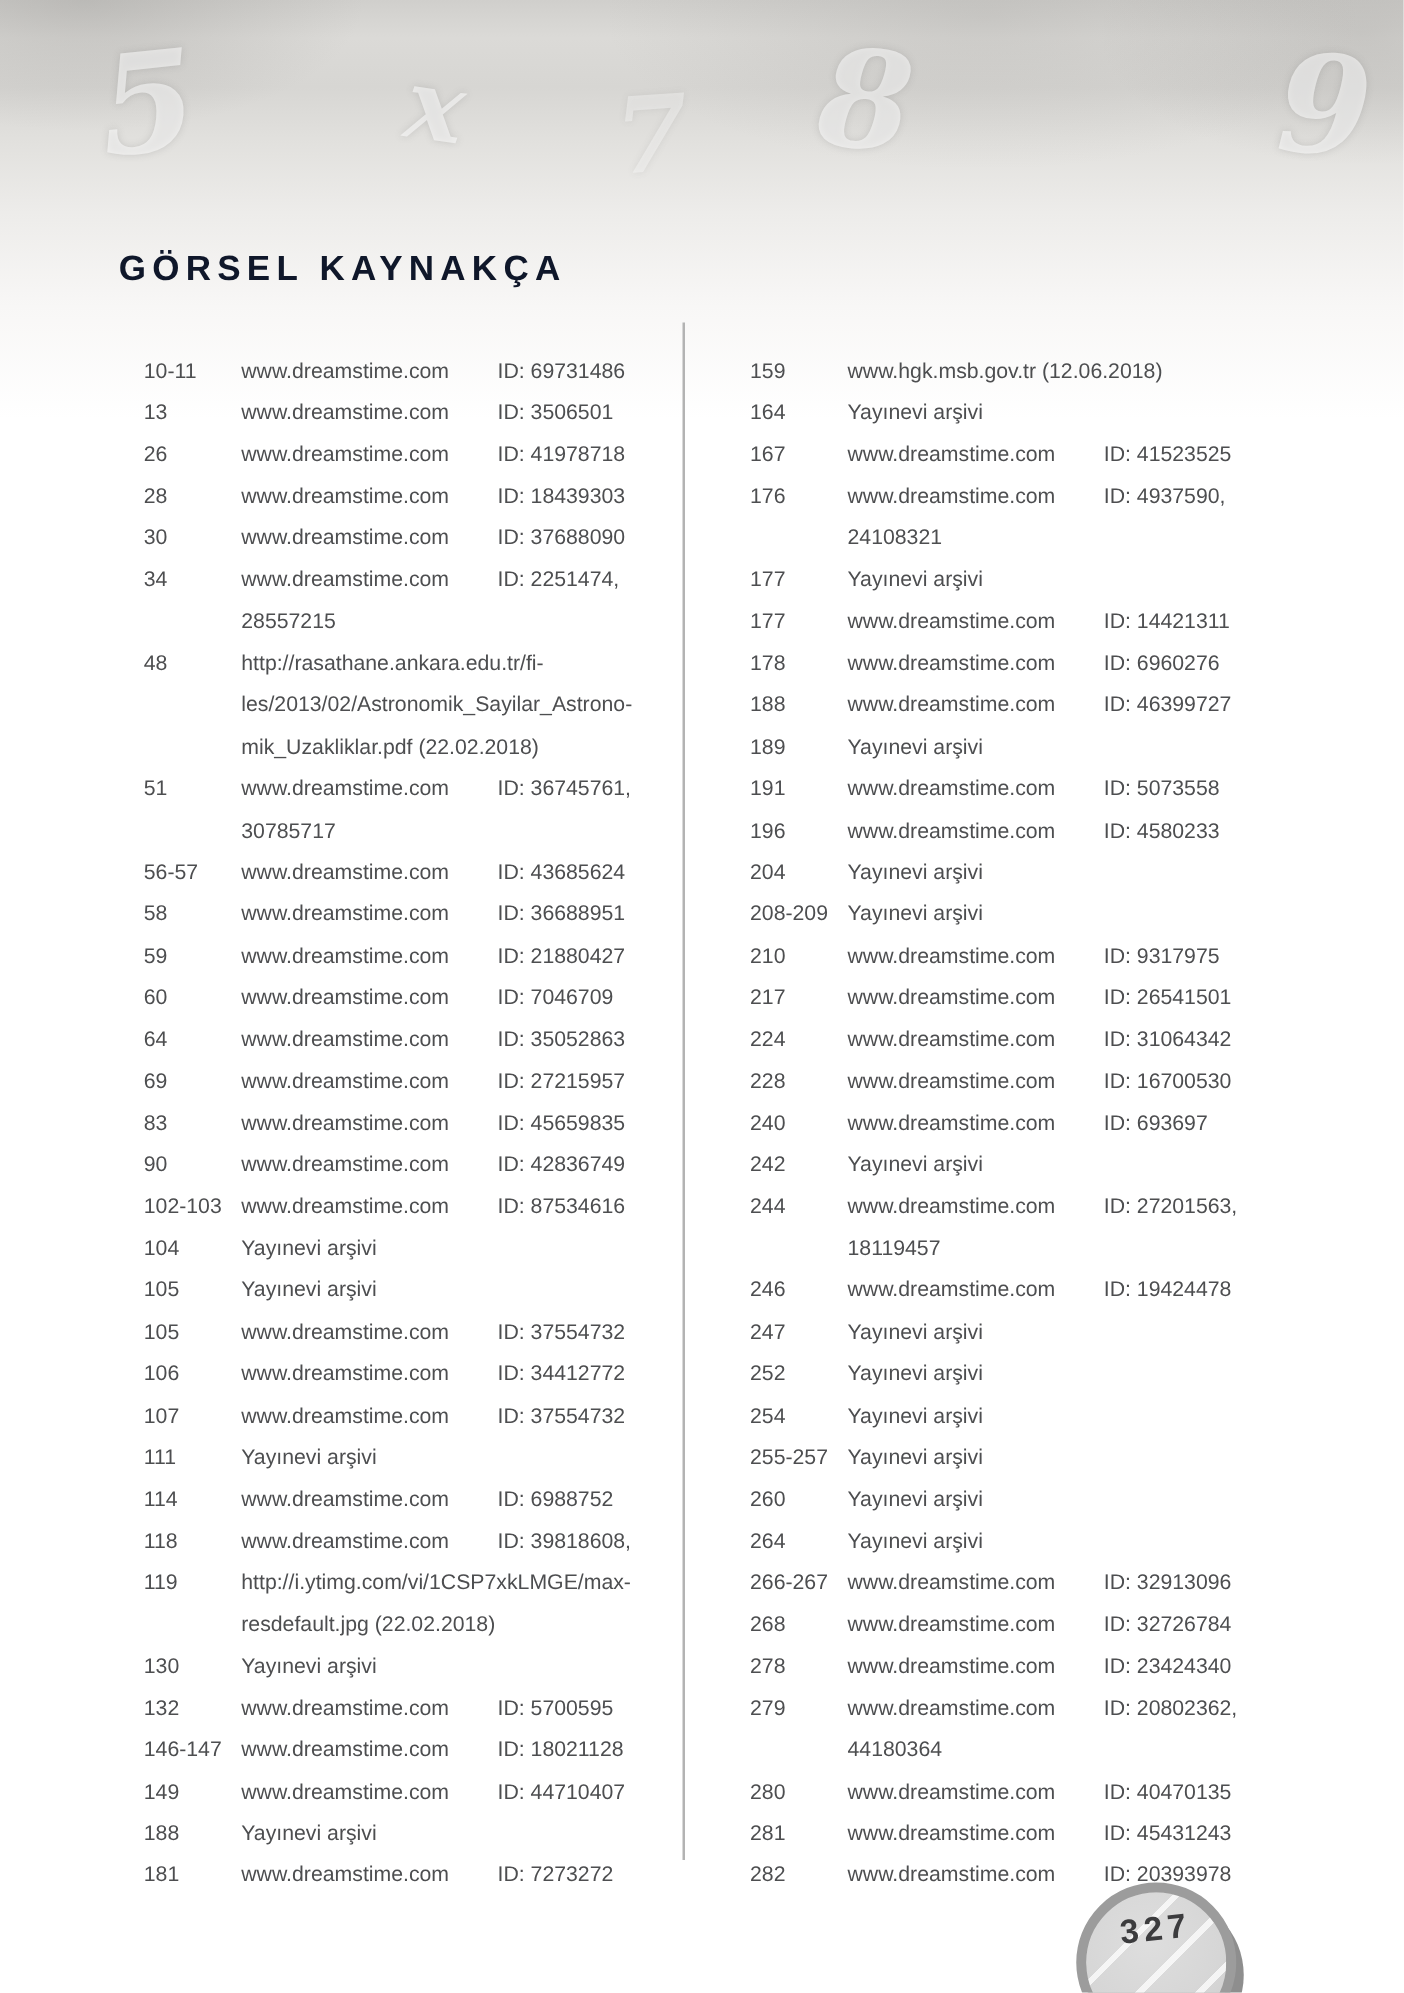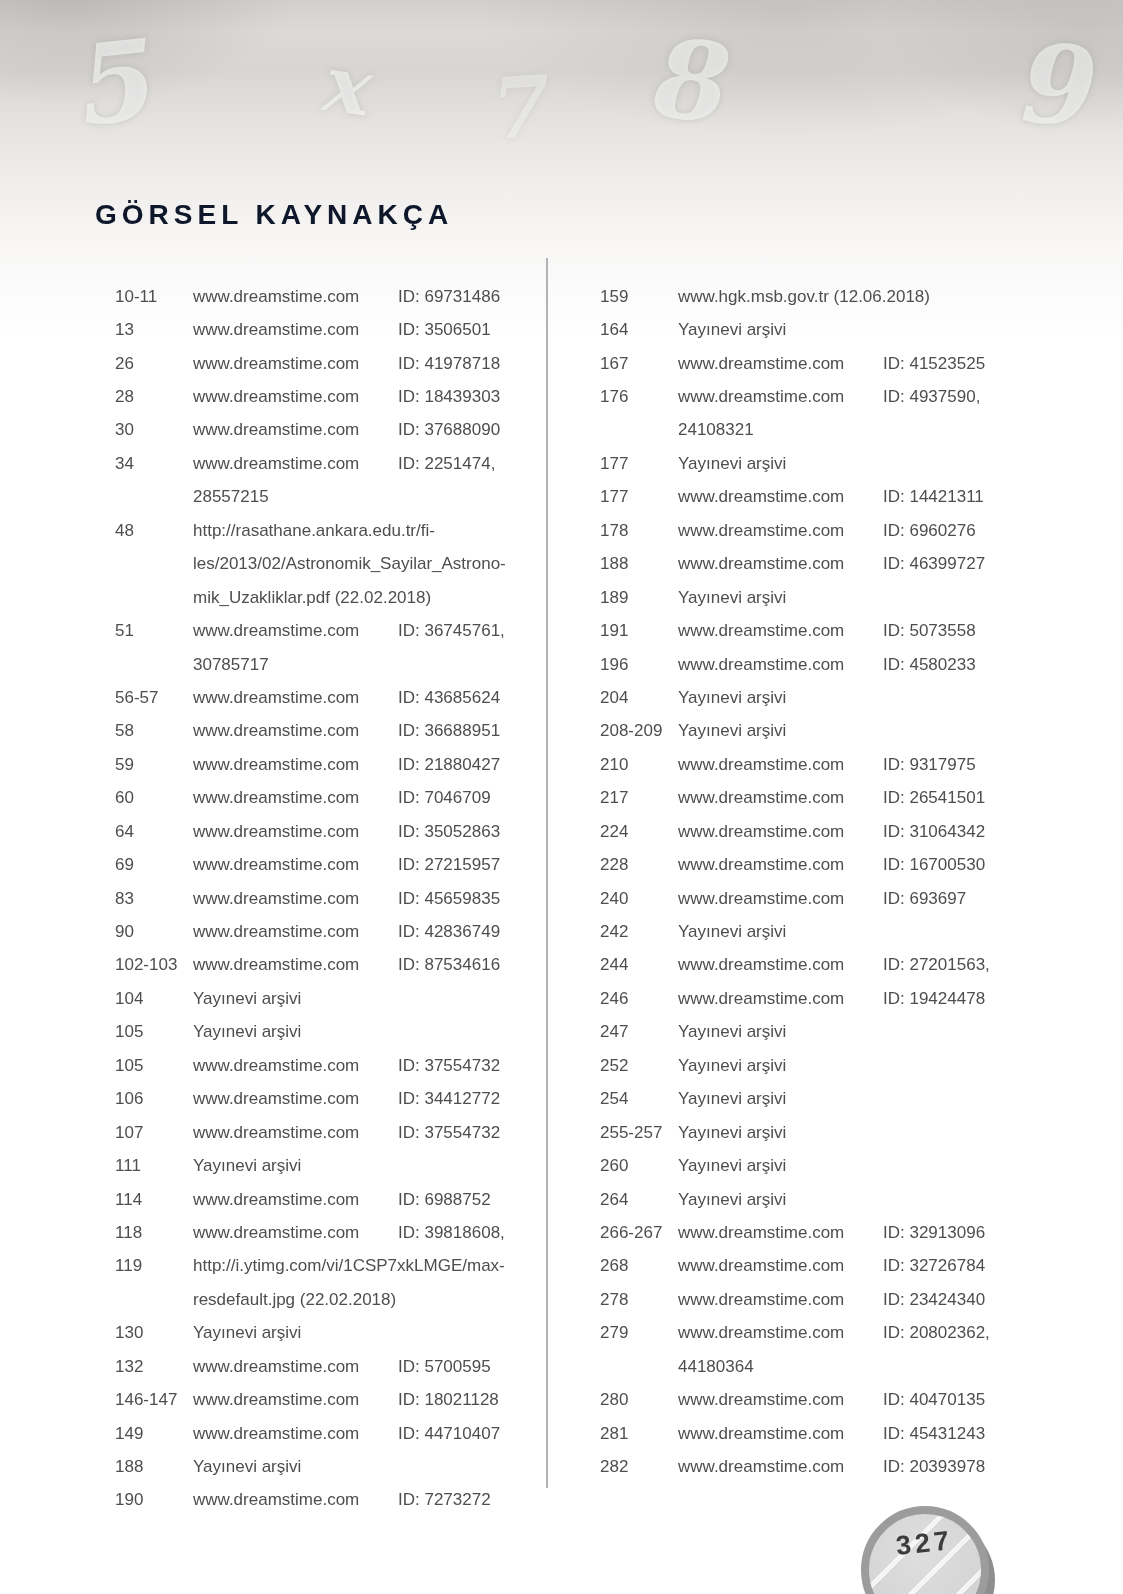--- a/index.html
+++ b/index.html
@@ -292,21 +292,21 @@
     <span class="cell-id">ID: 44710407</span>
   </div>
 
   <div class="row">
     <span class="cell-page">188</span>
     <span class="cell-source">Yayınevi arşivi</span>
     <span class="cell-id"></span>
   </div>
 
   <div class="row">
-    <span class="cell-page">190</span>
+    <span class="cell-page">181</span>
     <span class="cell-source">www.dreamstime.com</span>
     <span class="cell-id">ID: 7273272</span>
   </div>
 </div>
 
 <div class="divider"></div>
 
 <div class="col col-right" id="col-right">
   <div class="row">
     <span class="cell-page">159</span>
@@ -427,20 +427,25 @@
     <span class="cell-source">Yayınevi arşivi</span>
     <span class="cell-id"></span>
   </div>
 
   <div class="row">
     <span class="cell-page">244</span>
     <span class="cell-source">www.dreamstime.com</span>
     <span class="cell-id">ID: 27201563,</span>
   </div>
 
+  <div class="row">
+    <span class="cell-page"></span>
+    <span class="cell-source">18119457</span>
+    <span class="cell-id"></span>
+  </div>
 
   <div class="row">
     <span class="cell-page">246</span>
     <span class="cell-source">www.dreamstime.com</span>
     <span class="cell-id">ID: 19424478</span>
   </div>
 
   <div class="row">
     <span class="cell-page">247</span>
     <span class="cell-source">Yayınevi arşivi</span>

